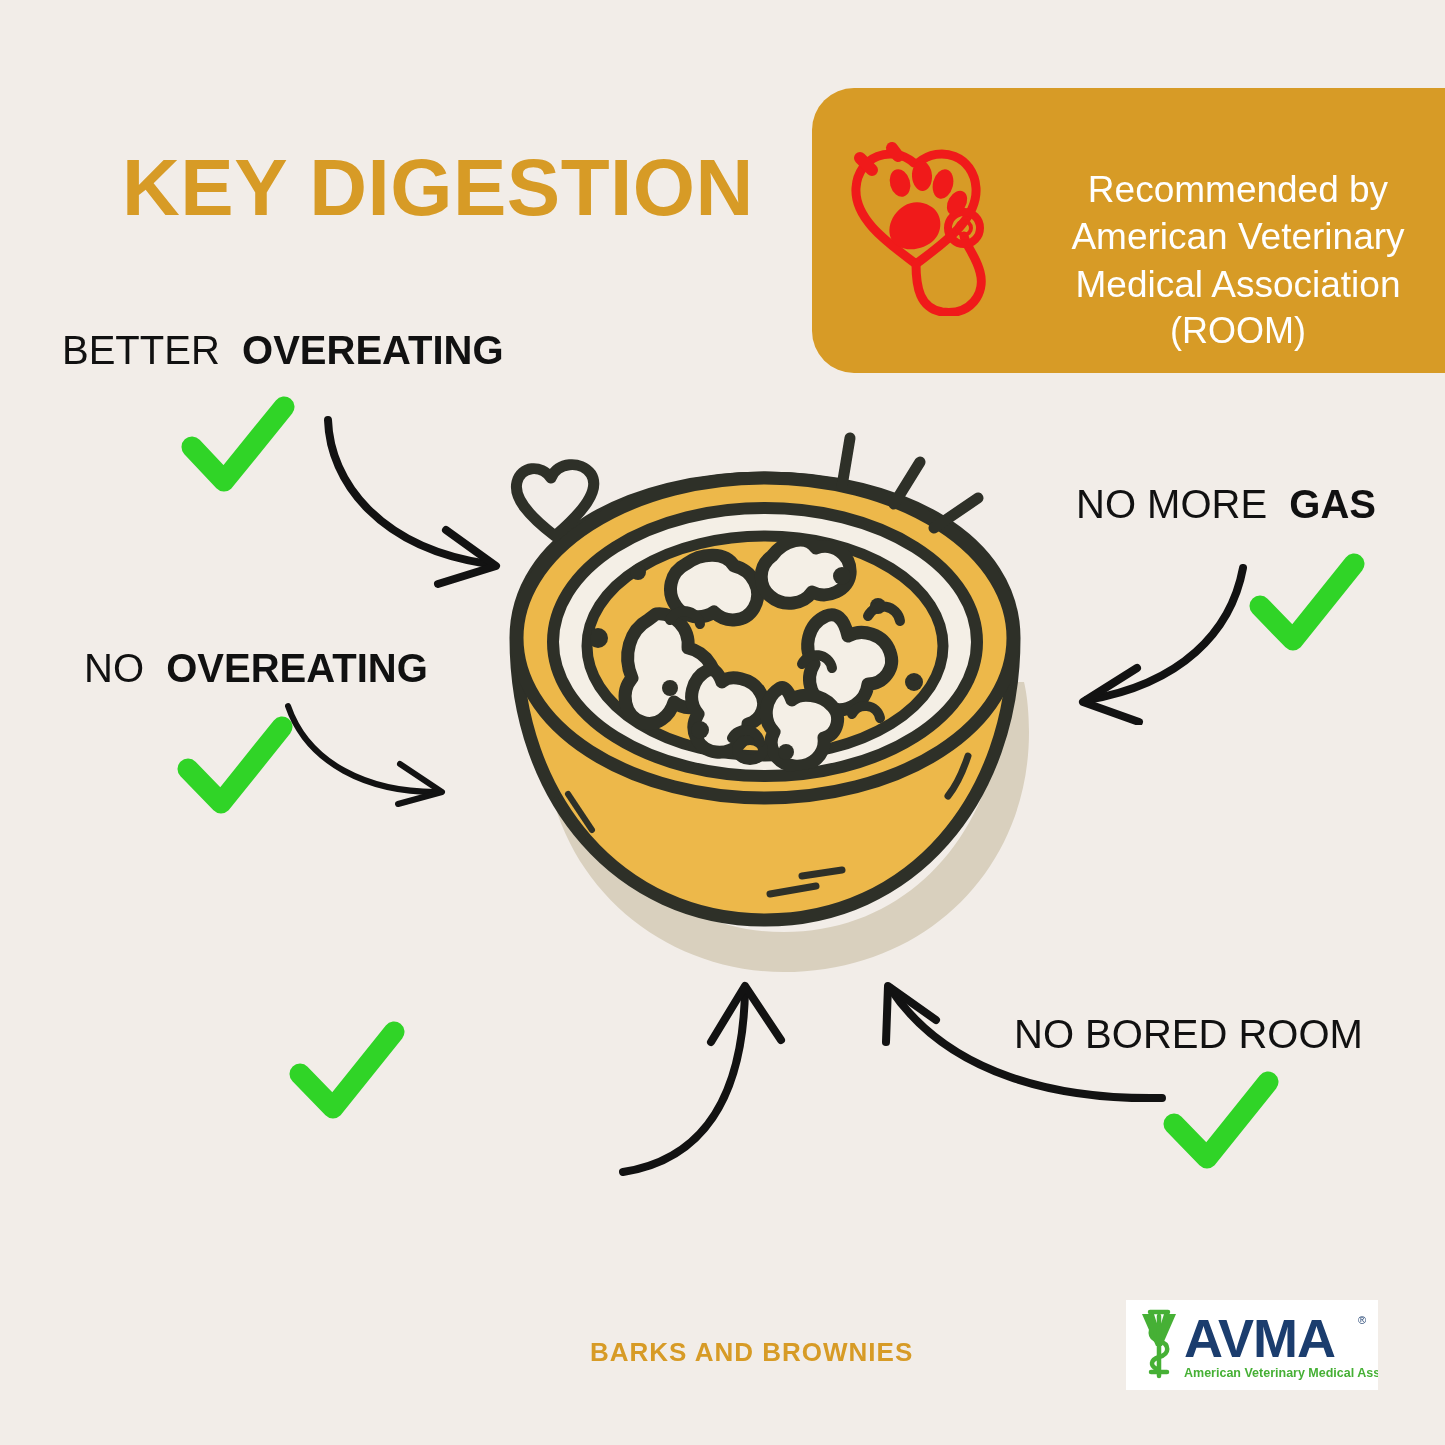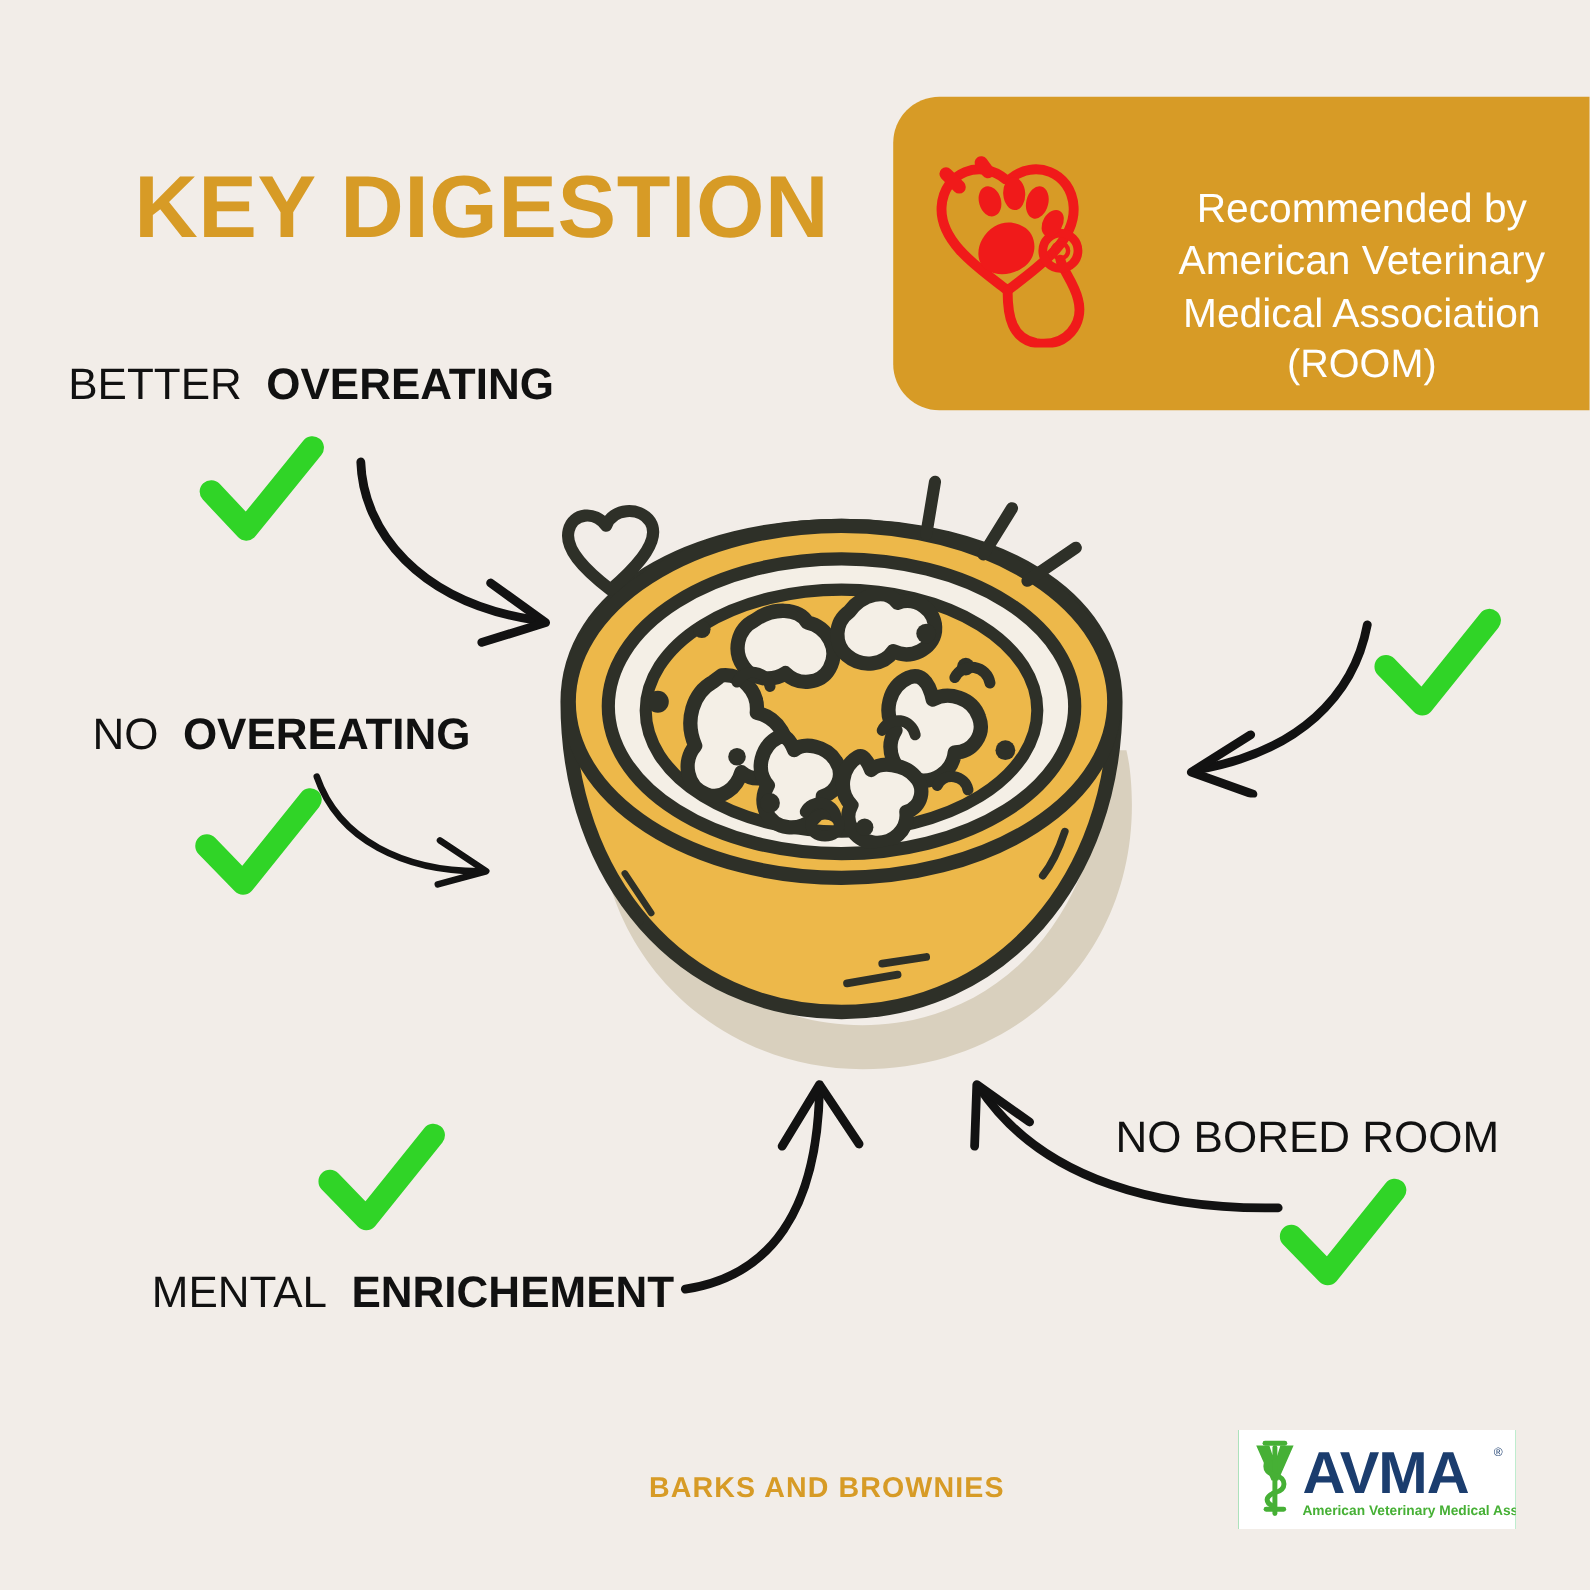--- a/index.html
+++ b/index.html
@@ -248,20 +248,24 @@
       <path d="M 12 54 L 45 88 L 106 12" fill="none" stroke="#30D427" stroke-width="21" stroke-linecap="round" stroke-linejoin="round"></path>
     </svg>
   </div>
   <div class="arrow" id="arrow-overeating">
     <svg viewBox="0 0 168 108" width="168" height="108">
       <path d="M 6 6 C 26 64 86 92 154 92" fill="none" stroke="#121212" stroke-width="6" stroke-linecap="round"></path>
       <path d="M 118 64 L 160 92 L 116 104" fill="none" stroke="#121212" stroke-width="6" stroke-linecap="round" stroke-linejoin="round"></path>
     </svg>
   </div>
 
+  <div class="benefit-label" id="label-gas">
+    <span class="reg">NO MORE&nbsp;</span>
+    <span class="bold">GAS</span>
+  </div>
   <div class="checkmark" id="check-gas">
     <svg viewBox="0 0 118 102" width="118" height="102">
       <path d="M 12 54 L 45 88 L 106 12" fill="none" stroke="#30D427" stroke-width="21" stroke-linecap="round" stroke-linejoin="round"></path>
     </svg>
   </div>
   <div class="arrow" id="arrow-gas">
     <svg viewBox="0 0 180 165" width="180" height="165">
       <path d="M 168 8 C 156 72 106 124 12 140" fill="none" stroke="#121212" stroke-width="8" stroke-linecap="round"></path>
       <path d="M 62 108 L 8 142 L 64 162" fill="none" stroke="#121212" stroke-width="8" stroke-linecap="round" stroke-linejoin="round"></path>
     </svg>
@@ -276,24 +280,20 @@
       <path d="M 12 54 L 45 88 L 106 12" fill="none" stroke="#30D427" stroke-width="21" stroke-linecap="round" stroke-linejoin="round"></path>
     </svg>
   </div>
   <div class="arrow" id="arrow-bored">
     <svg viewBox="0 0 290 130" width="290" height="130">
       <path d="M 282 118 C 180 120 68 96 10 8" fill="none" stroke="#121212" stroke-width="8" stroke-linecap="round"></path>
       <path d="M 6 62 L 8 6 L 56 40" fill="none" stroke="#121212" stroke-width="8" stroke-linecap="round" stroke-linejoin="round"></path>
     </svg>
   </div>
 
-  <div class="benefit-label" id="label-enrichement">
-    <span class="reg">MENTAL&nbsp;</span>
-    <span class="bold">ENRICHEMENT</span>
-  </div>
   <div class="checkmark" id="check-enrichement">
     <svg viewBox="0 0 118 102" width="118" height="102">
       <path d="M 12 54 L 45 88 L 106 12" fill="none" stroke="#30D427" stroke-width="21" stroke-linecap="round" stroke-linejoin="round"></path>
     </svg>
   </div>
   <div class="arrow" id="arrow-enrichement">
     <svg viewBox="0 0 190 200" width="190" height="200">
       <path d="M 8 192 C 86 180 128 120 130 10" fill="none" stroke="#121212" stroke-width="8" stroke-linecap="round"></path>
       <path d="M 96 62 L 130 6 L 166 60" fill="none" stroke="#121212" stroke-width="8" stroke-linecap="round" stroke-linejoin="round"></path>
     </svg>

